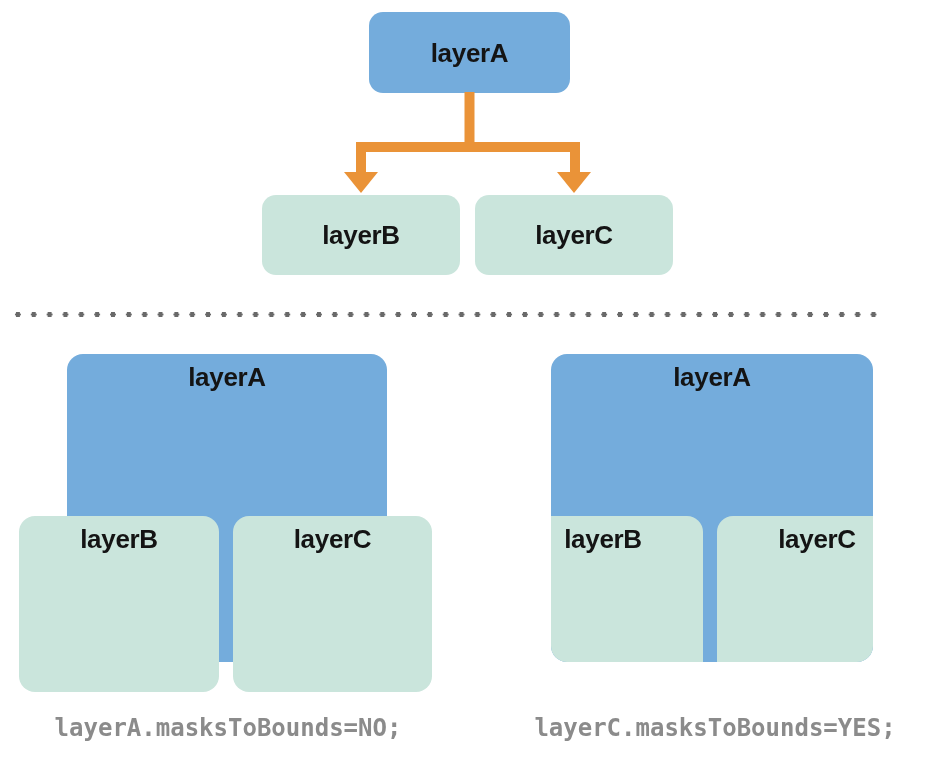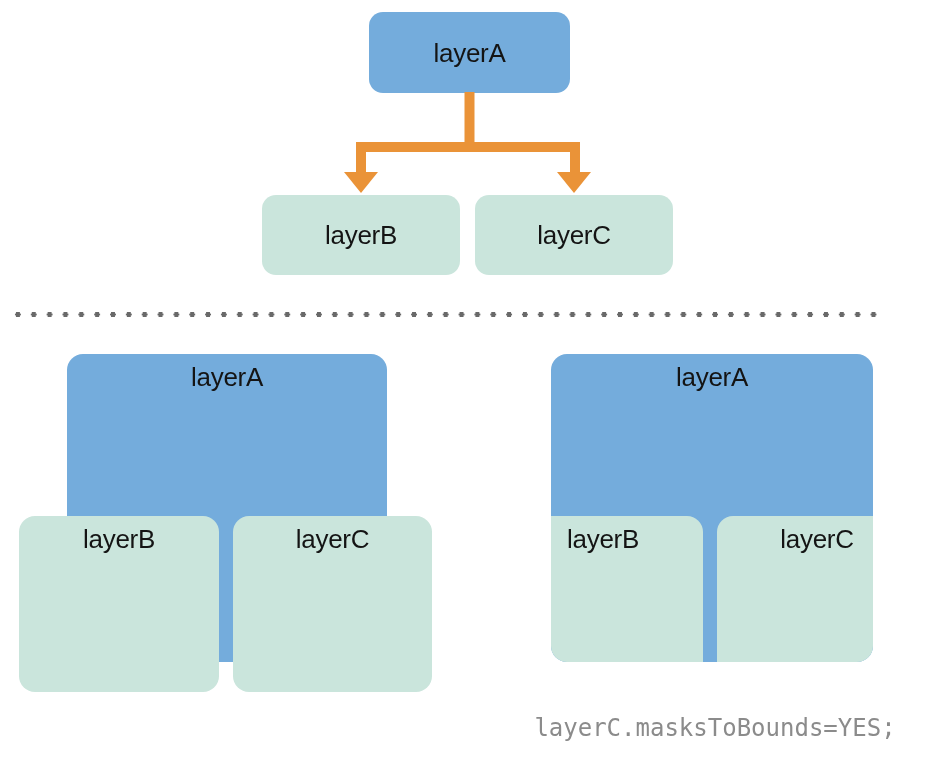--- a/index.html
+++ b/index.html
@@ -5,20 +5,21 @@
   html, body { margin: 0; padding: 0; }
   body { background: #ffffff; }
 
   #stage {
     position: relative;
     width: 930px;
     height: 769px;
     background: var(--color-background, #fff);
     font-family: "Liberation Sans", sans-serif;
     overflow: hidden;
+    font-weight: bold;
   }
 
   
   .layer-label {
     display: block;
     font-size: 26px;
     line-height: 30px;
     color: var(--color-label-text, #141414);
     letter-spacing: -0.3px;
     text-align: center;
@@ -131,20 +132,21 @@
 
   <div class="big-parent" id="no-layerA">
     <span class="layer-label top-label">layerA</span>
   </div>
   <div class="big-child" id="no-layerB">
     <span class="layer-label top-label">layerB</span>
   </div>
   <div class="big-child" id="no-layerC">
     <span class="layer-label top-label">layerC</span>
   </div>
+  <div class="caption" id="caption-no">layerA.masksToBounds=NO;</div>
 
   <div class="big-parent" id="yes-layerA">
     <span class="layer-label top-label">layerA</span>
     <div class="big-child" id="yes-layerB">
       <span class="layer-label top-label">layerB</span>
     </div>
     <div class="big-child" id="yes-layerC">
       <span class="layer-label top-label">layerC</span>
     </div>
   </div>

